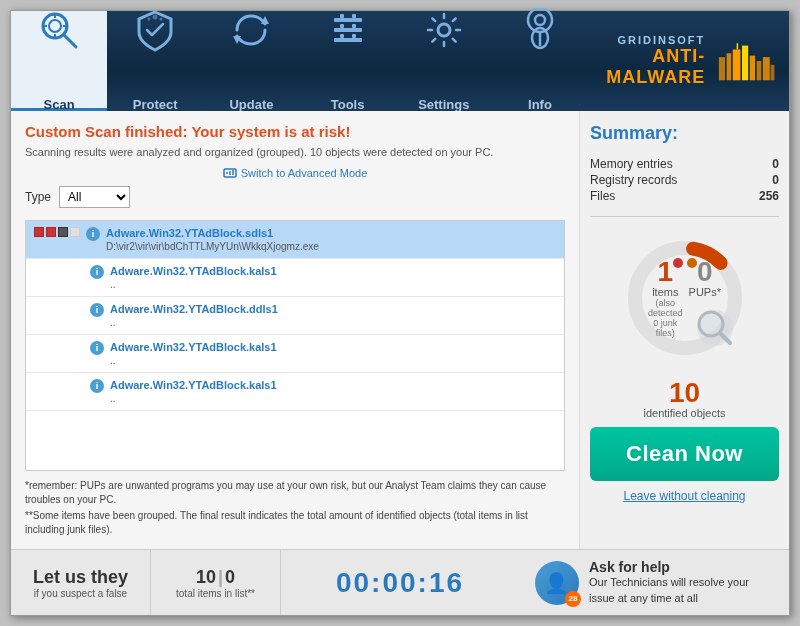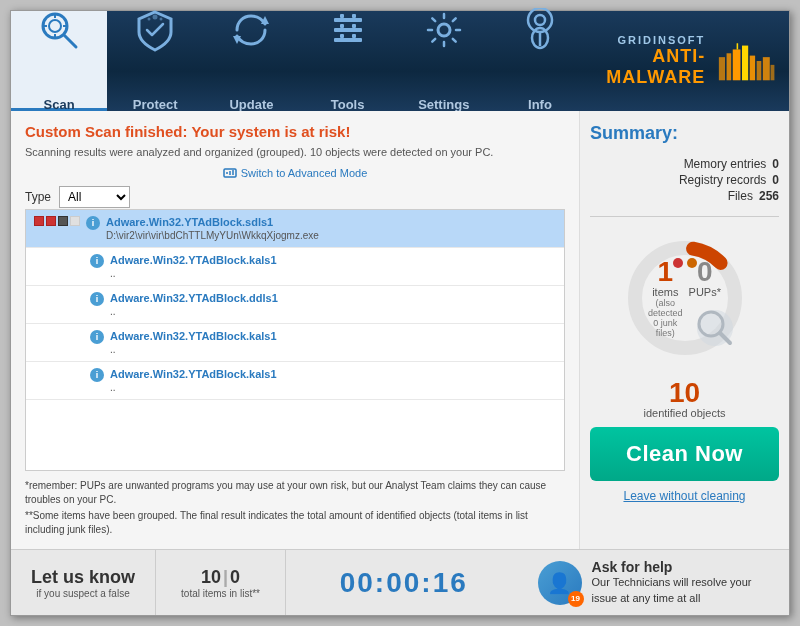--- a/index.html
+++ b/index.html
@@ -129,21 +129,21 @@
       display: flex;
       align-items: center;
       justify-content: center;
       gap: 4px;
     }
 
     .filter-bar {
       display: flex;
       align-items: center;
       gap: 8px;
-      margin-bottom: 1px;
+      margin-bottom: 12px;
       font-size: 12px;
       color: #333;
     }
     .filter-bar select {
       font-size: 12px;
       padding: 2px 4px;
       border: 1px solid #aaa;
       background: white;
     }
 
@@ -217,21 +217,21 @@
 
     .summary-title {
       font-size: 18px;
       color: #2a7abf;
       font-weight: bold;
       margin-bottom: 4px;
     }
 
     .summary-row {
       display: flex;
-      justify-content: flex-end;
+      justify-content: space-between;
       font-size: 12px;
       color: #333;
       padding: 1px 0;
       gap: 6px;
     }
     .summary-row .val { font-weight: bold; }
 
     .summary-divider { border: none; border-top: 1px solid #ccc; margin: 4px 0; }
 
     
@@ -664,41 +664,41 @@
 
       <button class="clean-now-btn">Clean Now</button>
 
       <div class="leave-link">Leave without cleaning</div>
     </div>
   </div>
 
   <div class="footer">
 
     <div class="footer-section" style="min-width:140px;">
-      <div class="footer-big">Let us know</div>
+      <div class="footer-big">Let us they</div>
       <div class="footer-small">if you suspect a false</div>
     </div>
 
     <div class="footer-section" style="min-width:130px;">
       <div style="display:flex;align-items:center;gap:2px;">
         <span class="footer-big">10</span>
         <span class="footer-big" style="color:#aaa;">|</span>
         <span class="footer-big">0</span>
       </div>
       <div class="footer-small">total items in list**</div>
     </div>
 
     <div class="footer-timer">
       <div class="timer-display">00:00:16</div>
     </div>
 
     <div class="footer-help">
       <div class="help-icon-circle">
         <span style="font-size:20px;">👤</span>
-        <div class="help-badge">19</div>
+        <div class="help-badge">28</div>
       </div>
       <div>
         <div class="help-title">Ask for help</div>
         <div class="help-text">Our Technicians will resolve your issue at any time at all</div>
       </div>
     </div>
   </div>
 
 </div>
 

